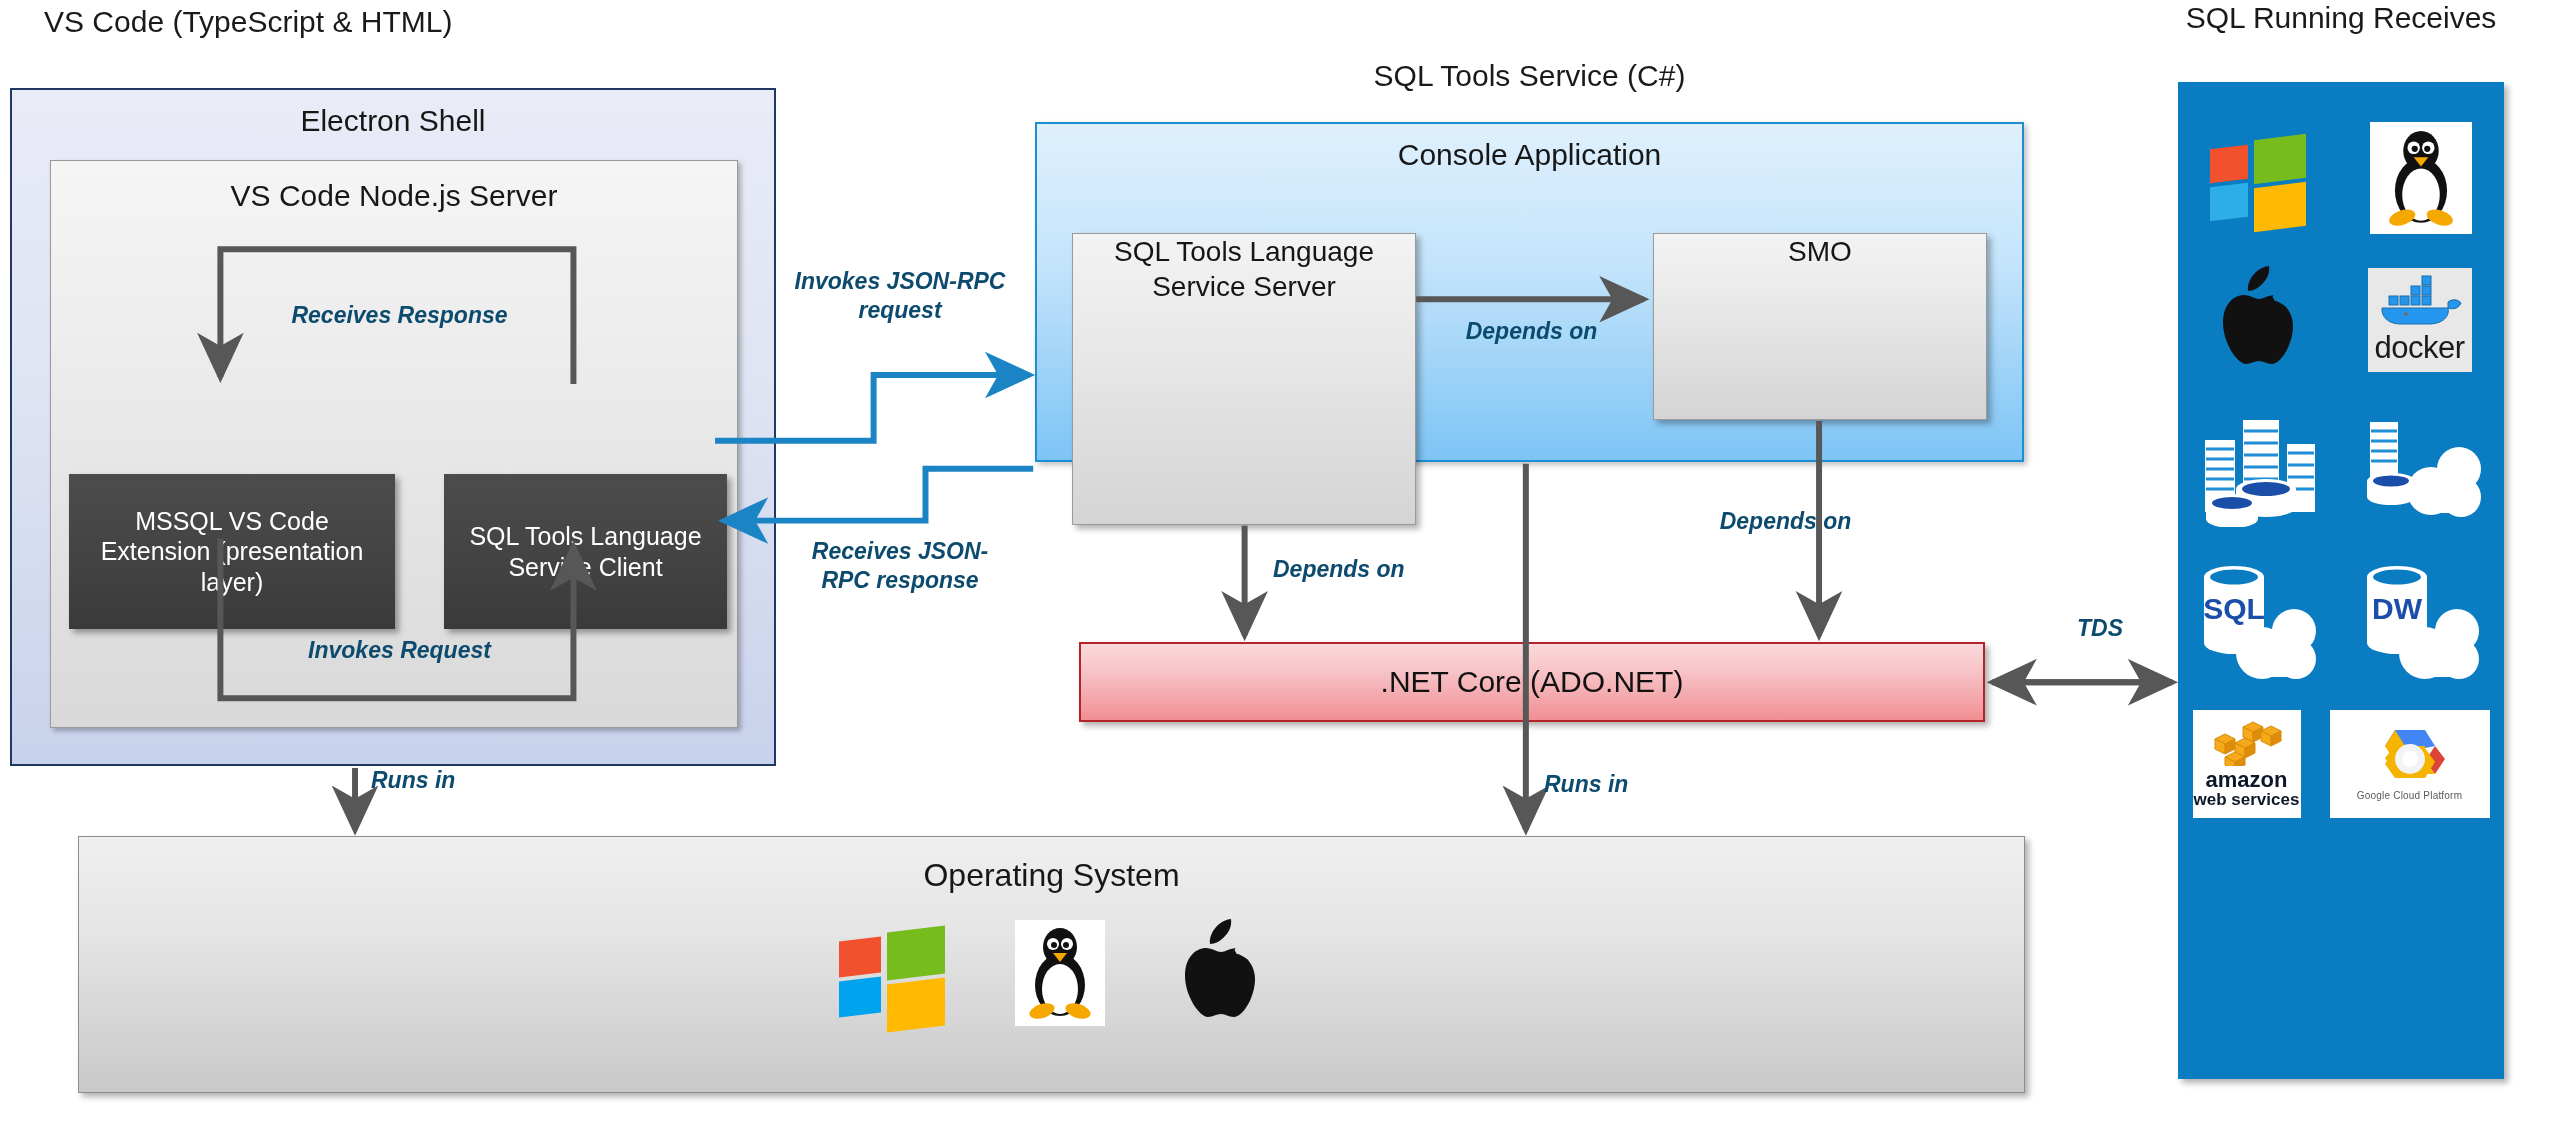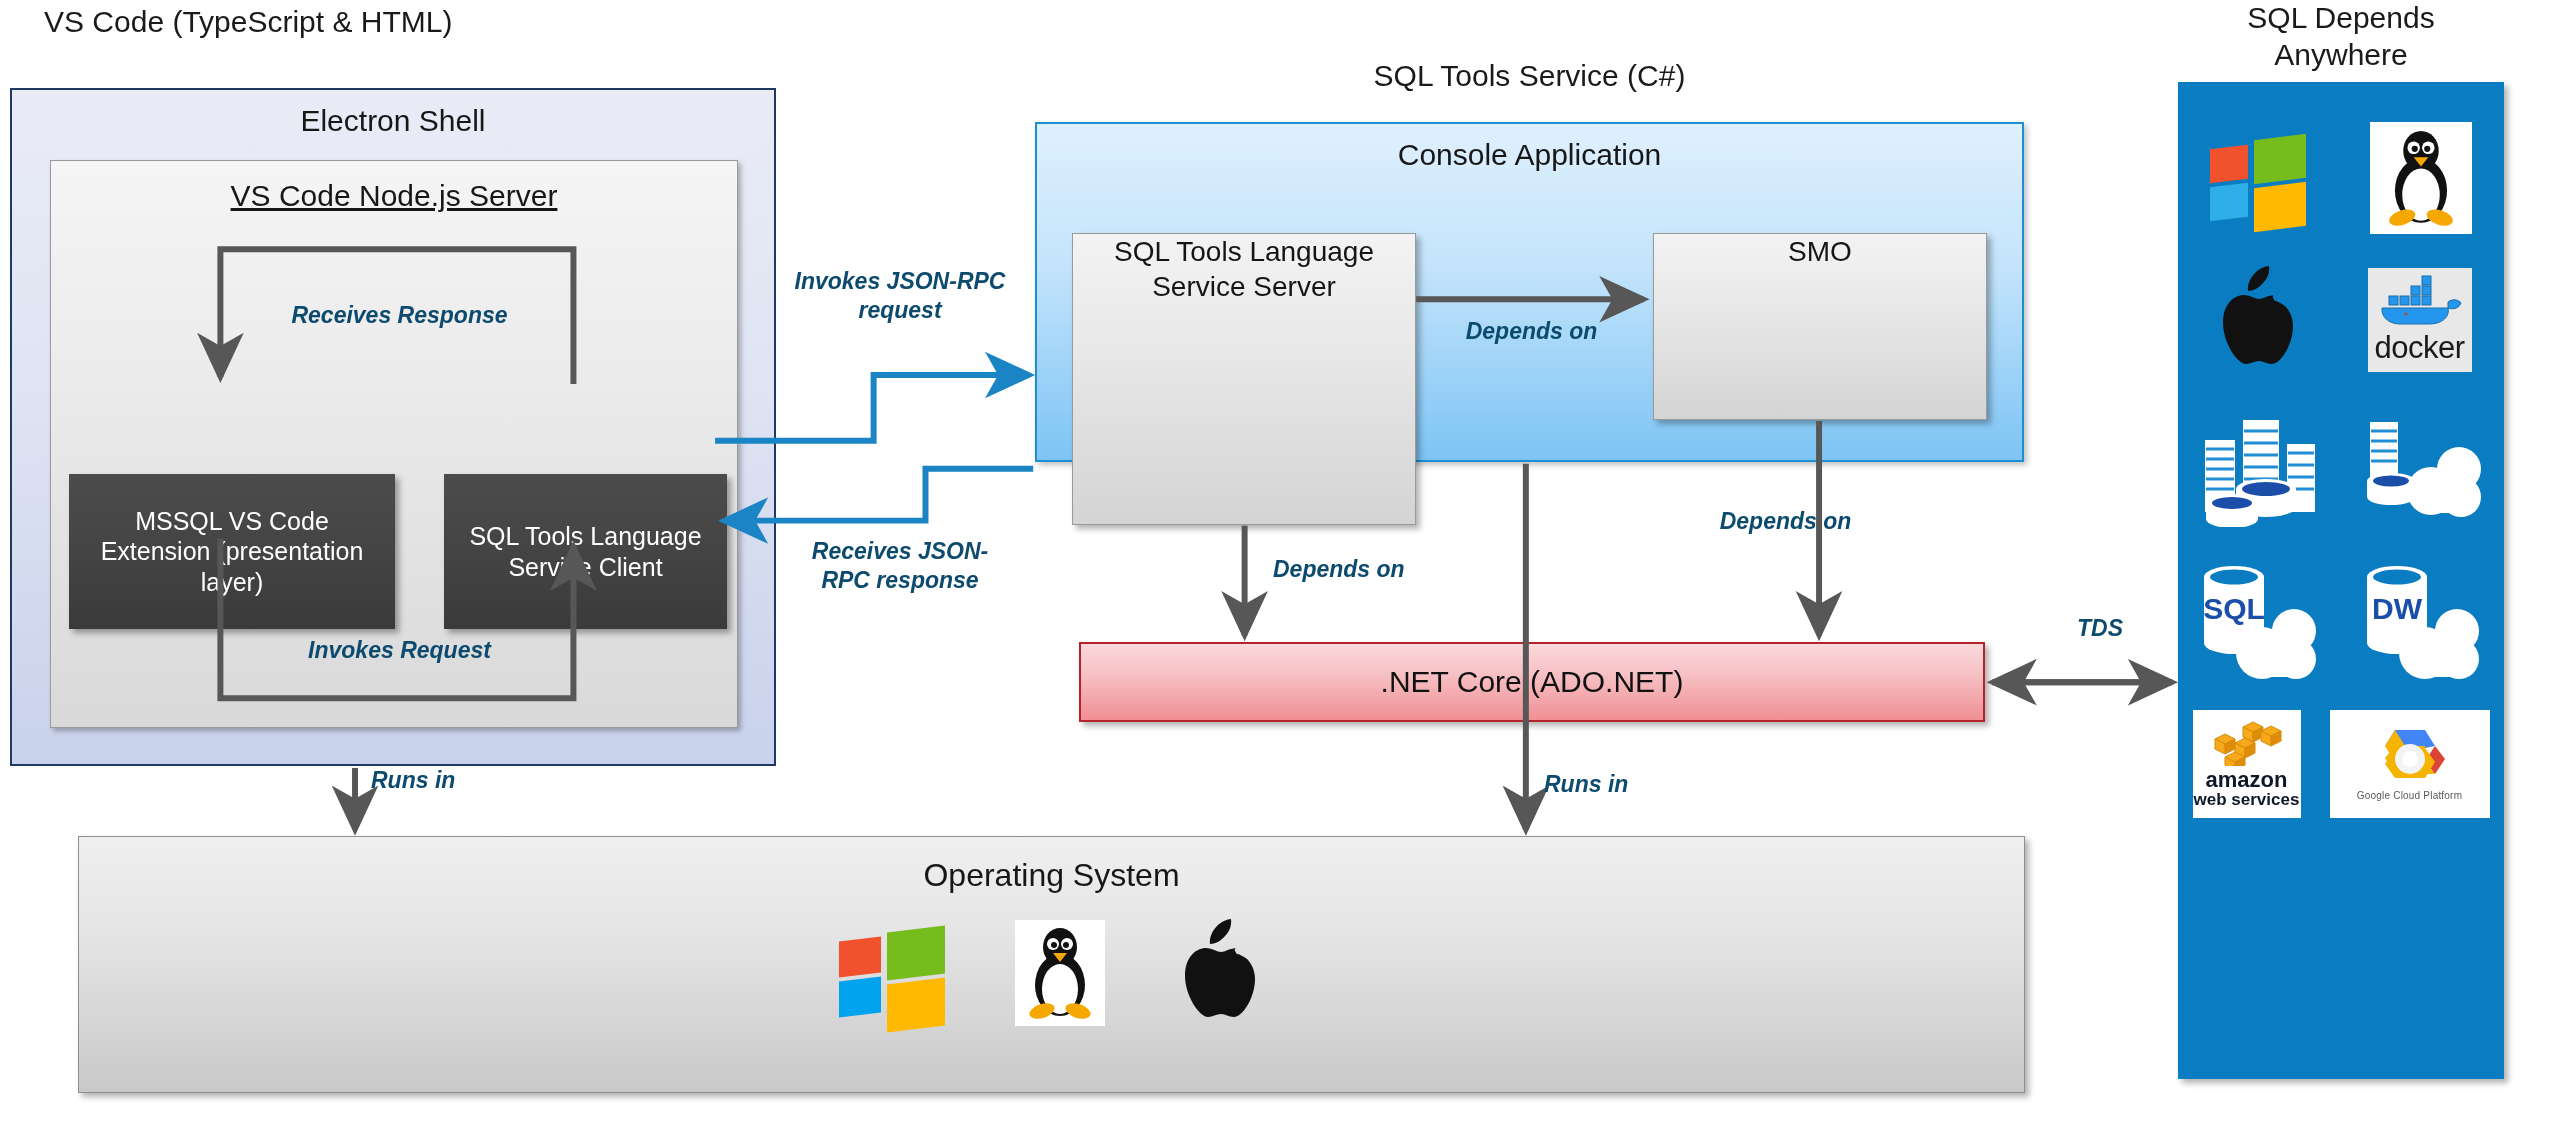--- a/index.html
+++ b/index.html
@@ -17,21 +17,21 @@
   }
   #electron-title{position:absolute;left:0;top:14px;width:100%;text-align:center;
     font-size:30px;color:#171717;}
   #node-server{
     position:absolute;left:38px;top:70px;width:688px;height:568px;
     border:1px solid #9a9a9a;box-sizing:border-box;
     background:linear-gradient(180deg,#f5f5f5 0%,#ececec 35%,#d9d9d9 100%);
     box-shadow:3px 3px 5px rgba(0,0,0,.28);
   }
   #node-title{position:absolute;left:0;top:18px;width:100%;text-align:center;
-    font-size:30px;color:#171717;text-decoration:underline;}
+    font-size:30px;color:#171717;}
 
   .darkbox{
     position:absolute;box-sizing:border-box;
     background:linear-gradient(180deg,#4c4c4c 0%,#434343 55%,#3a3a3a 100%);
     color:#ffffff;display:flex;align-items:center;justify-content:center;
     text-align:center;font-size:25px;line-height:1.22;
     box-shadow:4px 4px 6px rgba(0,0,0,.35);
     padding:4px 8px;
   }
   #mssql-ext{left:57px;top:384px;width:326px;height:155px;}
@@ -111,21 +111,21 @@
 
 <div class="abs ttl" style="left:10px;top:4px;width:698px;text-align:left;padding-left:34px;">
   <span>VS Code (TypeScript &amp; HTML)</span>
 </div>
 
 <div class="abs ttl" style="left:1035px;top:58px;width:989px;">
   <span>SQL Tools Service (C#)</span>
 </div>
 
 <div class="abs ttl" style="left:2178px;top:0px;width:326px;">
-  <span>SQL Depends Anywhere</span>
+  <span>SQL Running Receives</span>
 </div>
 
 <div class="abs" id="electron-shell">
   <div id="electron-title">Electron Shell</div>
 
   <div id="node-server">
     <div id="node-title">VS Code Node.js Server</div>
   </div>
 
   <div class="darkbox" id="mssql-ext">

